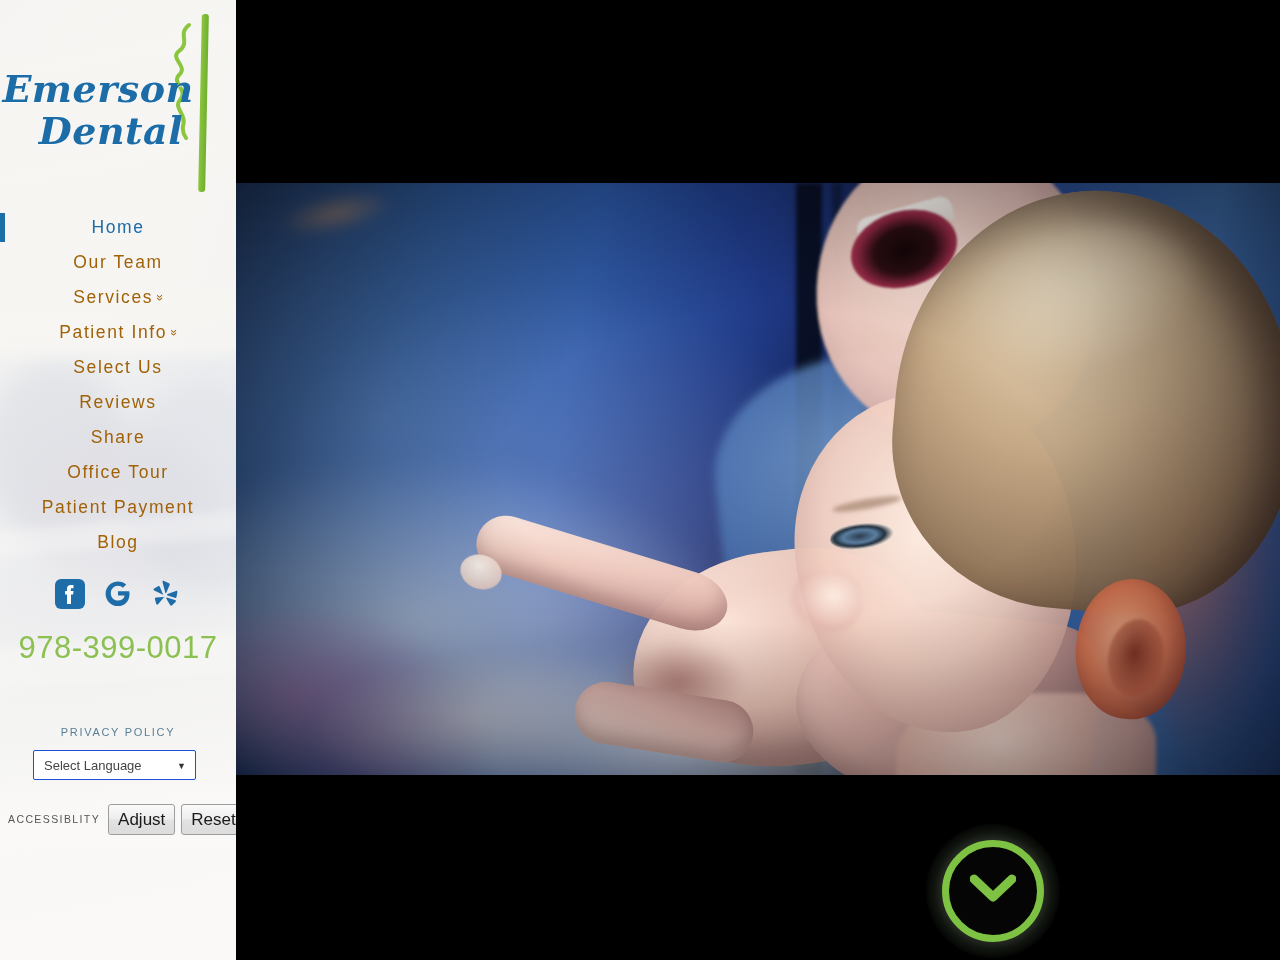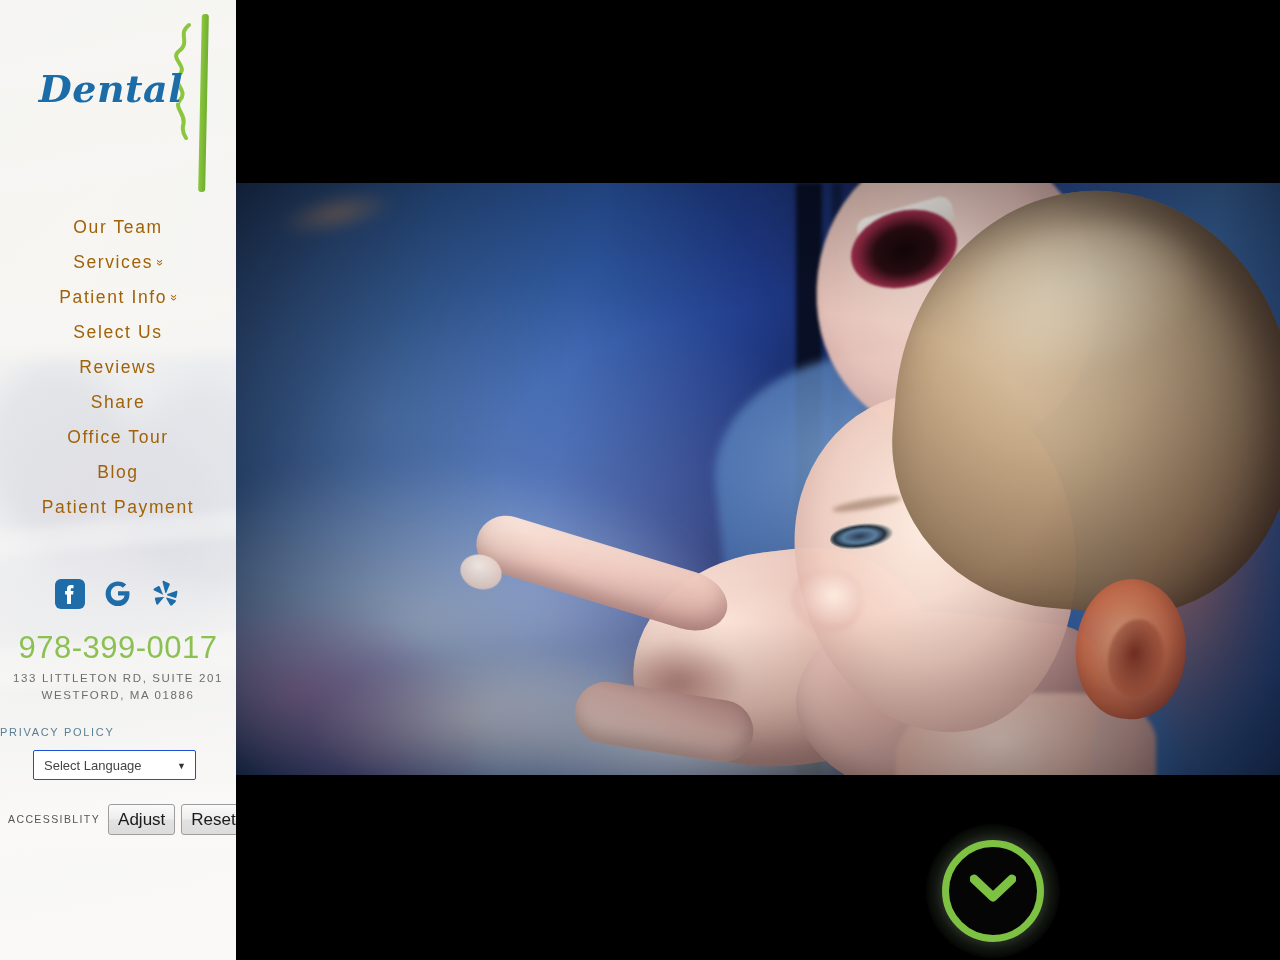--- a/index.html
+++ b/index.html
@@ -103,21 +103,21 @@
     position:absolute; left:0; top:630px; width:236px; text-align:center;
     color:#8cc152; font-size:31px; letter-spacing:.5px;
     text-decoration:none; display:block;
     font-family:"Liberation Sans", sans-serif;
   }
   #address {
     position:absolute; left:0; top:670px; width:236px; text-align:center;
     color:#6d6d6d; font-size:11.5px; letter-spacing:1.6px; line-height:17px;
   }
   #privacy {
-    position:absolute; left:0; top:726px; width:236px; 
+    position:absolute; left:0; top:726px; width:236px; text-align:center;
     color:#5a7e96; font-size:11px; letter-spacing:1.7px; text-decoration:none;
     display:block; cursor:pointer;
   }
 
   
   #lang-wrap { position:absolute; left:33px; top:750px; width:163px; }
   #lang-select {
     width:163px; height:30px; background:#fff;
     border:1px solid #1d4ed8; border-radius:2px;
     font-family:"Liberation Sans", sans-serif; font-size:13px; color:#444;
@@ -388,25 +388,30 @@
     <div class="sb-veil"></div>
 
     <div class="sb-inner">
 
       <a id="logo" href="#">
         <div class="logo-bar"></div>
         <svg class="logo-squiggle" width="26" height="118" viewBox="0 0 26 118">
           <path d="M18 3 C6 12, 20 20, 8 29 C-2 37, 18 44, 8 53 C0 61, 18 68, 9 78 C2 86, 16 92, 12 104 C11 109, 13 113, 15 116" fill="none" stroke="#8cc63f" stroke-width="4" stroke-linecap="round"></path>
         </svg>
         <div class="logo-text">
+          <span class="l1">Emerson</span>
           <span class="l2">Dental</span>
         </div>
       </a>
 
       <nav id="nav">
+        <a class="nav-item active" href="#">
+          <span class="active-bar"></span>
+          <span>Home</span>
+        </a>
         <a class="nav-item" href="#">
           <span>Our Team</span>
         </a>
         <a class="nav-item" href="#">
           <span>Services</span><span class="chev" style="display:inline-block;transform:rotate(90deg)">»</span>
         </a>
         <a class="nav-item" href="#">
           <span>Patient Info</span><span class="chev" style="display:inline-block;transform:rotate(90deg)">»</span>
         </a>
         <a class="nav-item" href="#">
@@ -415,24 +420,24 @@
         <a class="nav-item" href="#">
           <span>Reviews</span>
         </a>
         <a class="nav-item" href="#">
           <span>Share</span>
         </a>
         <a class="nav-item" href="#">
           <span>Office Tour</span>
         </a>
         <a class="nav-item" href="#">
+          <span>Patient Payment</span>
+        </a>
+        <a class="nav-item" href="#">
           <span>Blog</span>
-        </a>
-        <a class="nav-item" href="#">
-          <span>Patient Payment</span>
         </a>
       </nav>
 
       <div id="social">
         <a class="soc" href="#">
           <svg width="32" height="32" viewBox="0 0 32 32">
             <rect x="1" y="1" width="30" height="30" rx="6" fill="#1e6ca8"></rect>
             <path d="M19.6 16.4h-2.6V26h-4v-9.6h-1.9v-3.3h1.9v-2.2c0-2.5 1.1-4 4-4h2.5v3.3h-1.6c-1 0-1.1.4-1.1 1.1v1.8h2.7l-.4 3.3z" fill="#fff"></path>
           </svg>
         </a>
@@ -448,24 +453,20 @@
               <path d="M13.7 16.9 4.2 12.5c-.9-.4-.9-1.4-.1-1.9l3.9-2.3c.9-.5 1.7-.1 1.9.8l3 7c.3.8-.4 1.2-1.2.8z"></path>
               <path d="M14.6 19.6 8.1 27.3c-.6.8-1.6.5-1.9-.5l-1.2-4.6c-.3-1 .3-1.7 1.2-1.7l7.6-.6c.8-.1 1.2.6.8 1.7z" transform="translate(0,-1)"></path>
               <path d="M17.8 19.5 26 22c1 .3 1.2 1.3.5 2l-3.4 3.3c-.8.7-1.7.5-2-.4l-3.7-6.2c-.4-.8.1-1.4 1.4-1.2z" transform="translate(-1,0)"></path>
               <path d="M18.5 16.1l8.4-3.2c1-.4 1.7.3 1.5 1.3l-.9 4.7c-.2 1-1 1.3-1.8.8l-7.1-2.2c-.8-.3-.8-1.1-.1-1.4z" transform="translate(-1,0)"></path>
             </g>
           </svg>
         </a>
       </div>
 
       <a id="phone" href="#">978-399-0017</a>
-      <div id="address">
-        <div>133 LITTLETON RD, SUITE 201</div>
-        <div>WESTFORD, MA 01886</div>
-      </div>
 
       <a id="privacy" href="#">PRIVACY POLICY</a>
 
       <div id="lang-wrap">
         <select id="lang-select">
           <option>Select Language</option>
         </select>
         <span class="lang-arrow">▼</span>
       </div>
 

